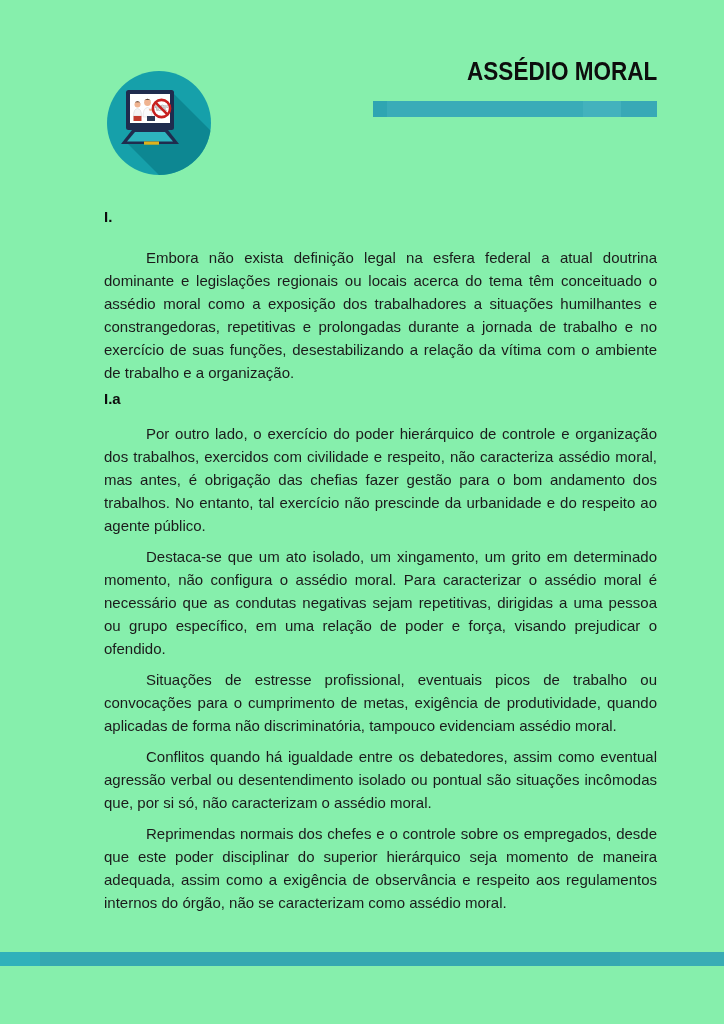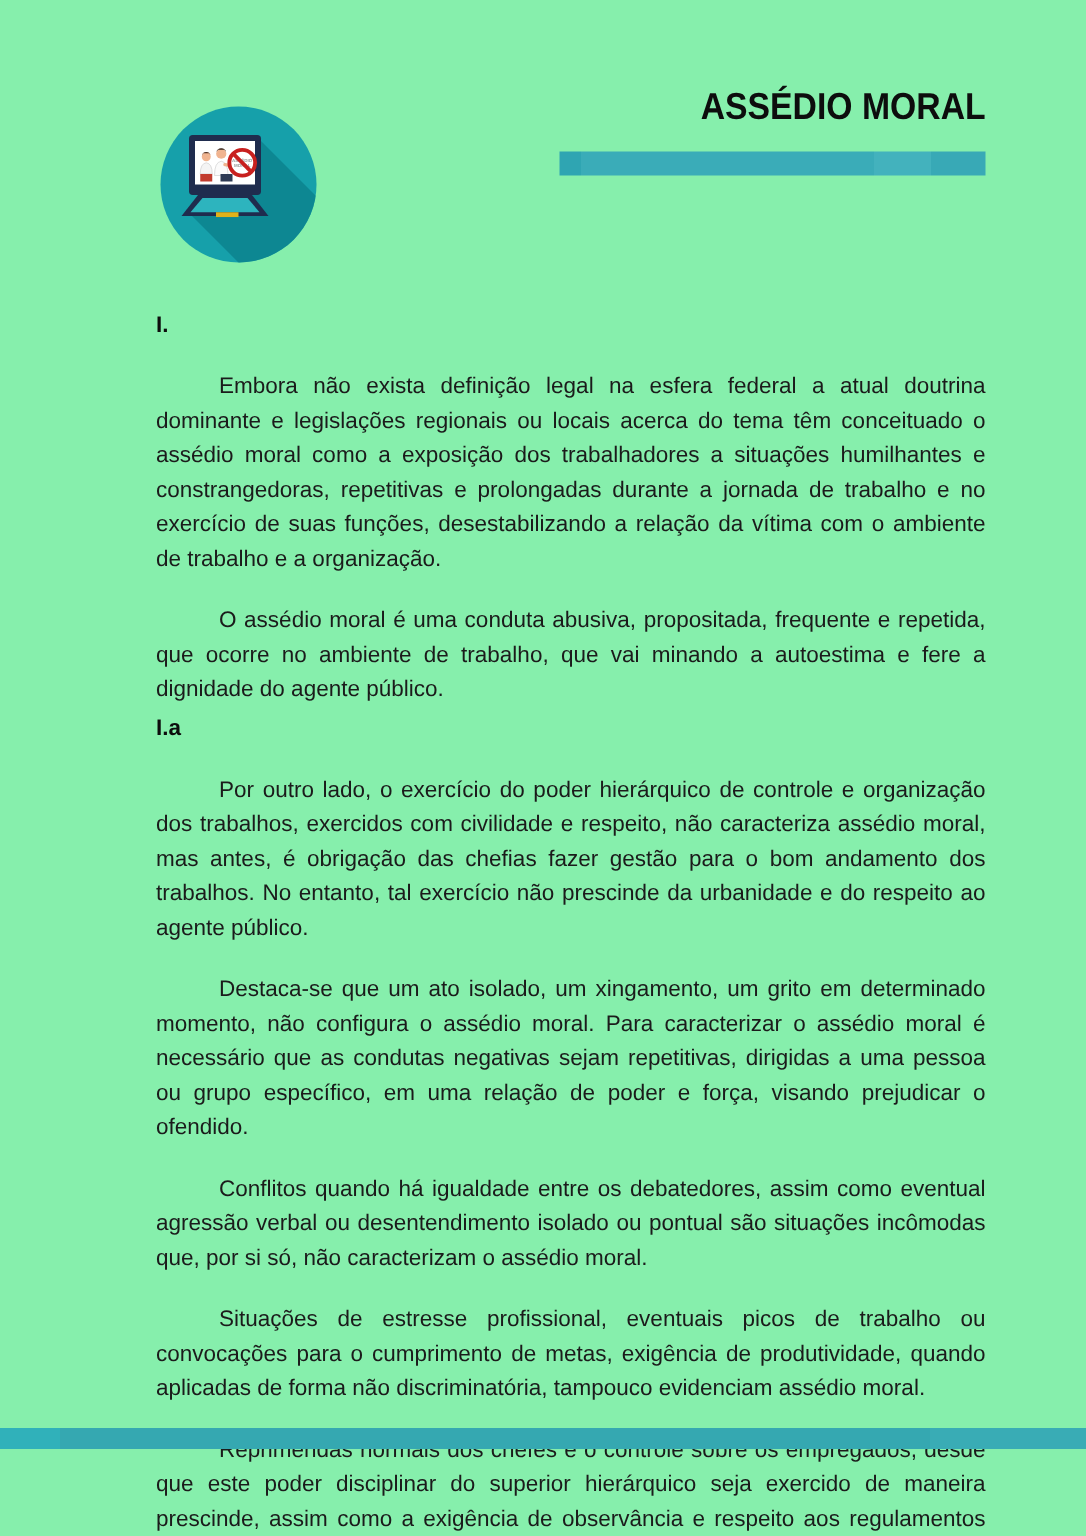--- a/index.html
+++ b/index.html
@@ -57,21 +57,21 @@
     display: flex;
     font-weight: bold;
     font-size: 15px;
     line-height: 23px;
     color: #0d0d0d;
   }
   .sec-num { width: 46px; flex: 0 0 46px; }
   .sec-heading.first { margin-bottom: 18px; }
   .sec-heading.second { margin-bottom: 12px; }
   .para {
-    margin: 18px 0 3px 0;
+    margin: 8px 0 3px 0;
     font-size: 15px;
     line-height: 23px;
     text-align: justify;
     text-indent: 42px;
     color: #1b1b1b;
   }
 
   
   .footer-bar {
     position: absolute;
@@ -137,29 +137,28 @@
   <div class="doc-title">ASSÉDIO MORAL</div>
   <div class="title-bar"></div>
 
   <div class="content">
 
     <div class="sec-heading first">
       <span class="sec-num">I.</span>
     </div>
 
     <p class="para">Embora não exista definição legal na esfera federal a atual doutrina dominante e legislações regionais ou locais acerca do tema têm conceituado o assédio moral como a exposição dos trabalhadores a situações humilhantes e constrangedoras, repetitivas e prolongadas durante a jornada de trabalho e no exercício de suas funções, desestabilizando a relação da vítima com o ambiente de trabalho e a organização.</p>
-    <p class="para">O assédio moral é uma conduta abusiva, propositada, frequente e repetida, que ocorre no ambiente de trabalho, que vai minando a autoestima e fere a dignidade do agente público.</p>
 
     <div class="sec-heading second">
       <span class="sec-num">I.a</span>
     </div>
 
     <p class="para">Por outro lado, o exercício do poder hierárquico de controle e organização dos trabalhos, exercidos com civilidade e respeito, não caracteriza assédio moral, mas antes, é obrigação das chefias fazer gestão para o bom andamento dos trabalhos. No entanto, tal exercício não prescinde da urbanidade e do respeito ao agente público.</p>
     <p class="para">Destaca-se que um ato isolado, um xingamento, um grito em determinado momento, não configura o assédio moral. Para caracterizar o assédio moral é necessário que as condutas negativas sejam repetitivas, dirigidas a uma pessoa ou grupo específico, em uma relação de poder e força, visando prejudicar o ofendido.</p>
+    <p class="para">Situações de estresse profissional, eventuais picos de trabalho ou convocações para o cumprimento de metas, exigência de produtividade, quando aplicadas de forma não discriminatória, tampouco evidenciam assédio moral.</p>
     <p class="para">Conflitos quando há igualdade entre os debatedores, assim como eventual agressão verbal ou desentendimento isolado ou pontual são situações incômodas que, por si só, não caracterizam o assédio moral.</p>
-    <p class="para">Situações de estresse profissional, eventuais picos de trabalho ou convocações para o cumprimento de metas, exigência de produtividade, quando aplicadas de forma não discriminatória, tampouco evidenciam assédio moral.</p>
-    <p class="para">Reprimendas normais dos chefes e o controle sobre os empregados, desde que este poder disciplinar do superior hierárquico seja exercido de maneira prescinde, assim como a exigência de observância e respeito aos regulamentos internos do órgão, não se caracterizam como assédio moral.</p>
+    <p class="para">Reprimendas normais dos chefes e o controle sobre os empregados, desde que este poder disciplinar do superior hierárquico seja momento de maneira adequada, assim como a exigência de observância e respeito aos regulamentos internos do órgão, não se caracterizam como assédio moral.</p>
 
   </div>
 
   <div class="footer-bar"></div>
 
 </div>
 
 </body></html>

